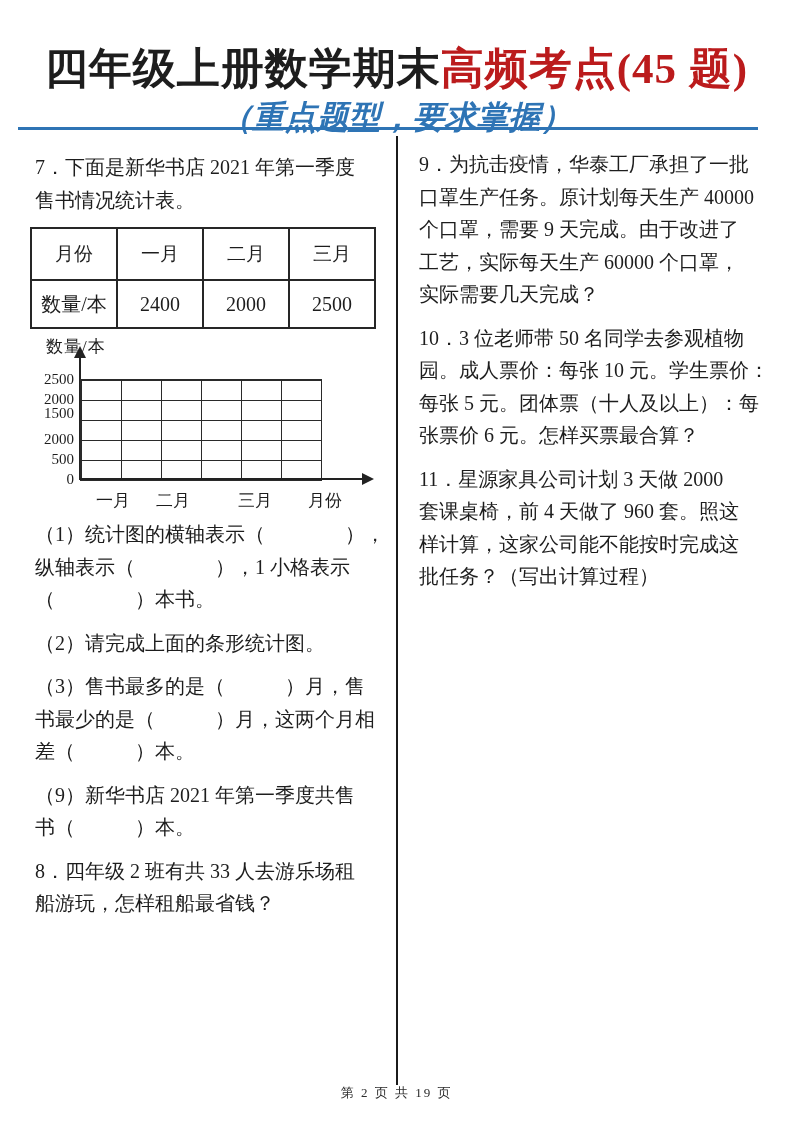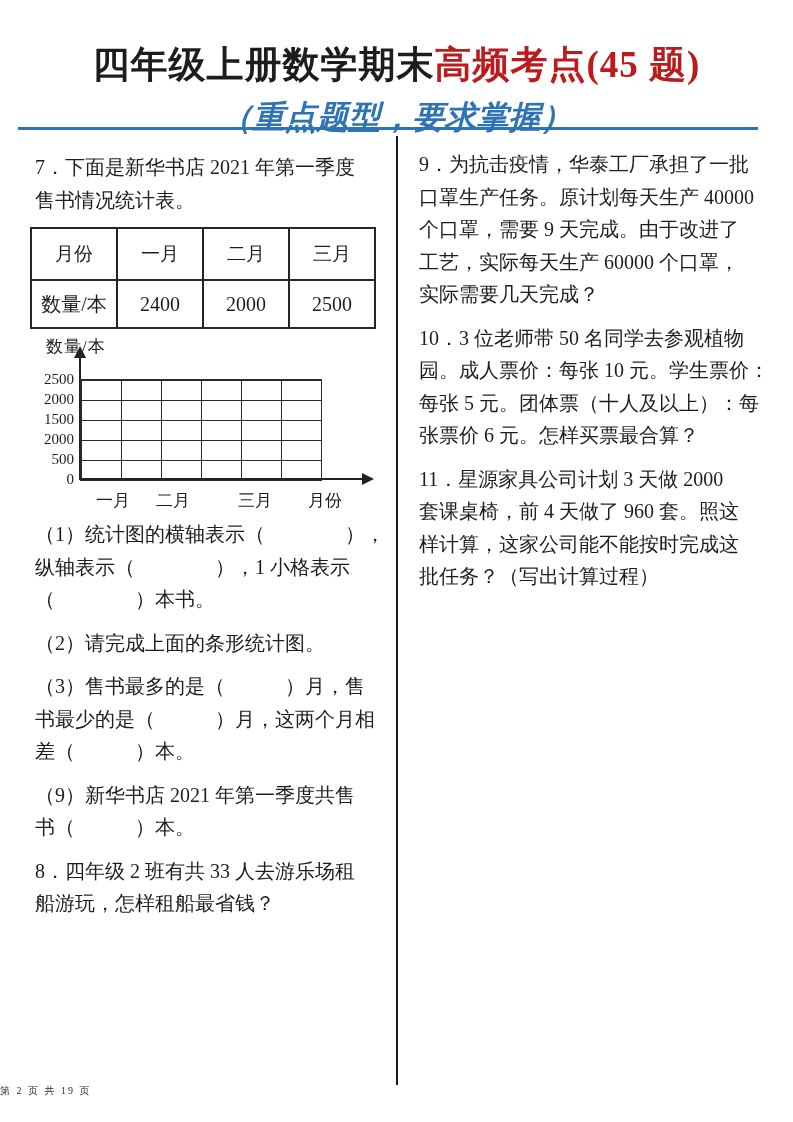--- a/index.html
+++ b/index.html
@@ -2,21 +2,21 @@
 <html style="--accent-red: #bb1b1c; --accent-blue: #2e74b5;"><head>
 <meta charset="utf-8">
 <style>
   html,body { margin:0; padding:0; background:#ffffff; }
   .page {
     position:relative; width:793px; height:1122px; background:#ffffff;
     font-family:"Liberation Serif","DejaVu Serif",serif; color:#1d1d1d; overflow:hidden;
   }
   
   .title { position:absolute; top:40px; left:0; width:100%; text-align:center;
-           font-size:37px; font-weight:bold; letter-spacing:1px; white-space:nowrap; }
+           font-size:43px; font-weight:bold; letter-spacing:1px; white-space:nowrap; }
   .t-red { color:var(--accent-red,#bb1b1c); }
   .subtitle { position:absolute; top:96px; left:0; width:100%; text-align:center;
               font-size:32px; font-weight:bold; font-style:italic; color:var(--accent-blue,#2e74b5); }
   .rule-blue { position:absolute; top:127px; left:18px; width:740px; height:3px;
                background:var(--accent-blue,#2e74b5); }
   .vdivider { position:absolute; left:396px; top:136px; width:2px; height:949px; background:#1b1b1b; }
   
   .col { position:absolute; top:140px; font-size:20px; line-height:32.5px; }
   .col.left  { left:24px;  width:372px; }
   .col.right { left:408px; width:372px; }
@@ -39,21 +39,21 @@
   .xaxis { position:absolute; left:55px; top:149px; width:285px; height:2px; background:#222; }
   .xaxis-arrow { position:absolute; left:338px; top:144px; width:0; height:0;
                  border-top:6px solid transparent; border-bottom:6px solid transparent;
                  border-left:12px solid #222; }
   .grid { position:absolute; left:56px; top:50px; width:240px; height:100px;
           border:1.6px solid #2a2a2a;
           background-image:linear-gradient(to right,#2a2a2a 1.4px,transparent 1.4px),
                            linear-gradient(to bottom,#2a2a2a 1.4px,transparent 1.4px);
           background-size:40px 20px; }
   .ytick { position:absolute; left:4px; width:46px; text-align:right; font-size:15px; line-height:18px; }
-  .y0{top:41px}.y1{top:61px}.y2{top:81px}.y3{top:101px}.y4{top:121px}.y5{top:141px}
+  .y0{top:41px}.y1{top:61px}.y2{top:75px}.y3{top:101px}.y4{top:121px}.y5{top:141px}
   .xtick { position:absolute; top:156px; font-size:17px; white-space:nowrap; }
   .xt1{left:72px}.xt2{left:132px}.xt3{left:214px}.xlab{left:284px}
   
   .note-wrap { position:relative; height:100px; }
   .note-box { position:absolute; left:36px; top:6px; width:190px; border:1.5px solid #444;
               padding:3px 8px; font-size:12.5px; line-height:17.5px; white-space:pre-line;
               font-family:"Liberation Sans","DejaVu Sans",sans-serif; color:#222; }
   .girl { position:absolute; left:-20px; top:-6px; width:50px; height:92px; }
   .girl div { position:absolute; }
   .g-hat { left:3px; top:0; width:42px; height:30px; background:#f0a0c0;
@@ -64,22 +64,22 @@
   .g-face { left:10px; top:22px; width:28px; height:24px; background:#fbe6d0; border-radius:50%; }
   .g-eye { top:31px; width:5px; height:6px; background:#33241d; border-radius:50%; }
   .g-eye.l{left:15px}.g-eye.r{left:28px}
   .g-arm { left:1px; top:25px; width:7px; height:23px; background:#333; border-radius:3px; transform:rotate(15deg); }
   .g-body { left:12px; top:46px; width:25px; height:18px; background:#ef9cba; border-radius:6px; }
   .g-legs { left:14px; top:63px; width:20px; height:15px; background:#6fa8d8;
             background-image:linear-gradient(to right,transparent 9px,#fff 9px,#fff 11px,transparent 11px); }
   .g-shoe { top:77px; width:10px; height:6px; background:#8a5a38; border-radius:3px; }
   .g-shoe.l{left:12px}.g-shoe.r{left:26px}
   
-  .footer { position:absolute; top:1084px; left:0; width:100%; 
-            font-size:10px; letter-spacing:2px; color:#2c2c2c; }
+  .footer { position:absolute; top:1084px; left:0; width:100%; text-align:center;
+            font-size:13px; letter-spacing:2px; color:#2c2c2c; }
 </style>
 </head>
 <body>
 
 <div class="page">
 
   <div class="title"><span>四年级上册数学期末</span><span class="t-red">高频考点(45 题)</span></div>
 
   <div class="subtitle">（重点题型，要求掌握）</div>
   <div class="rule-blue"></div>

